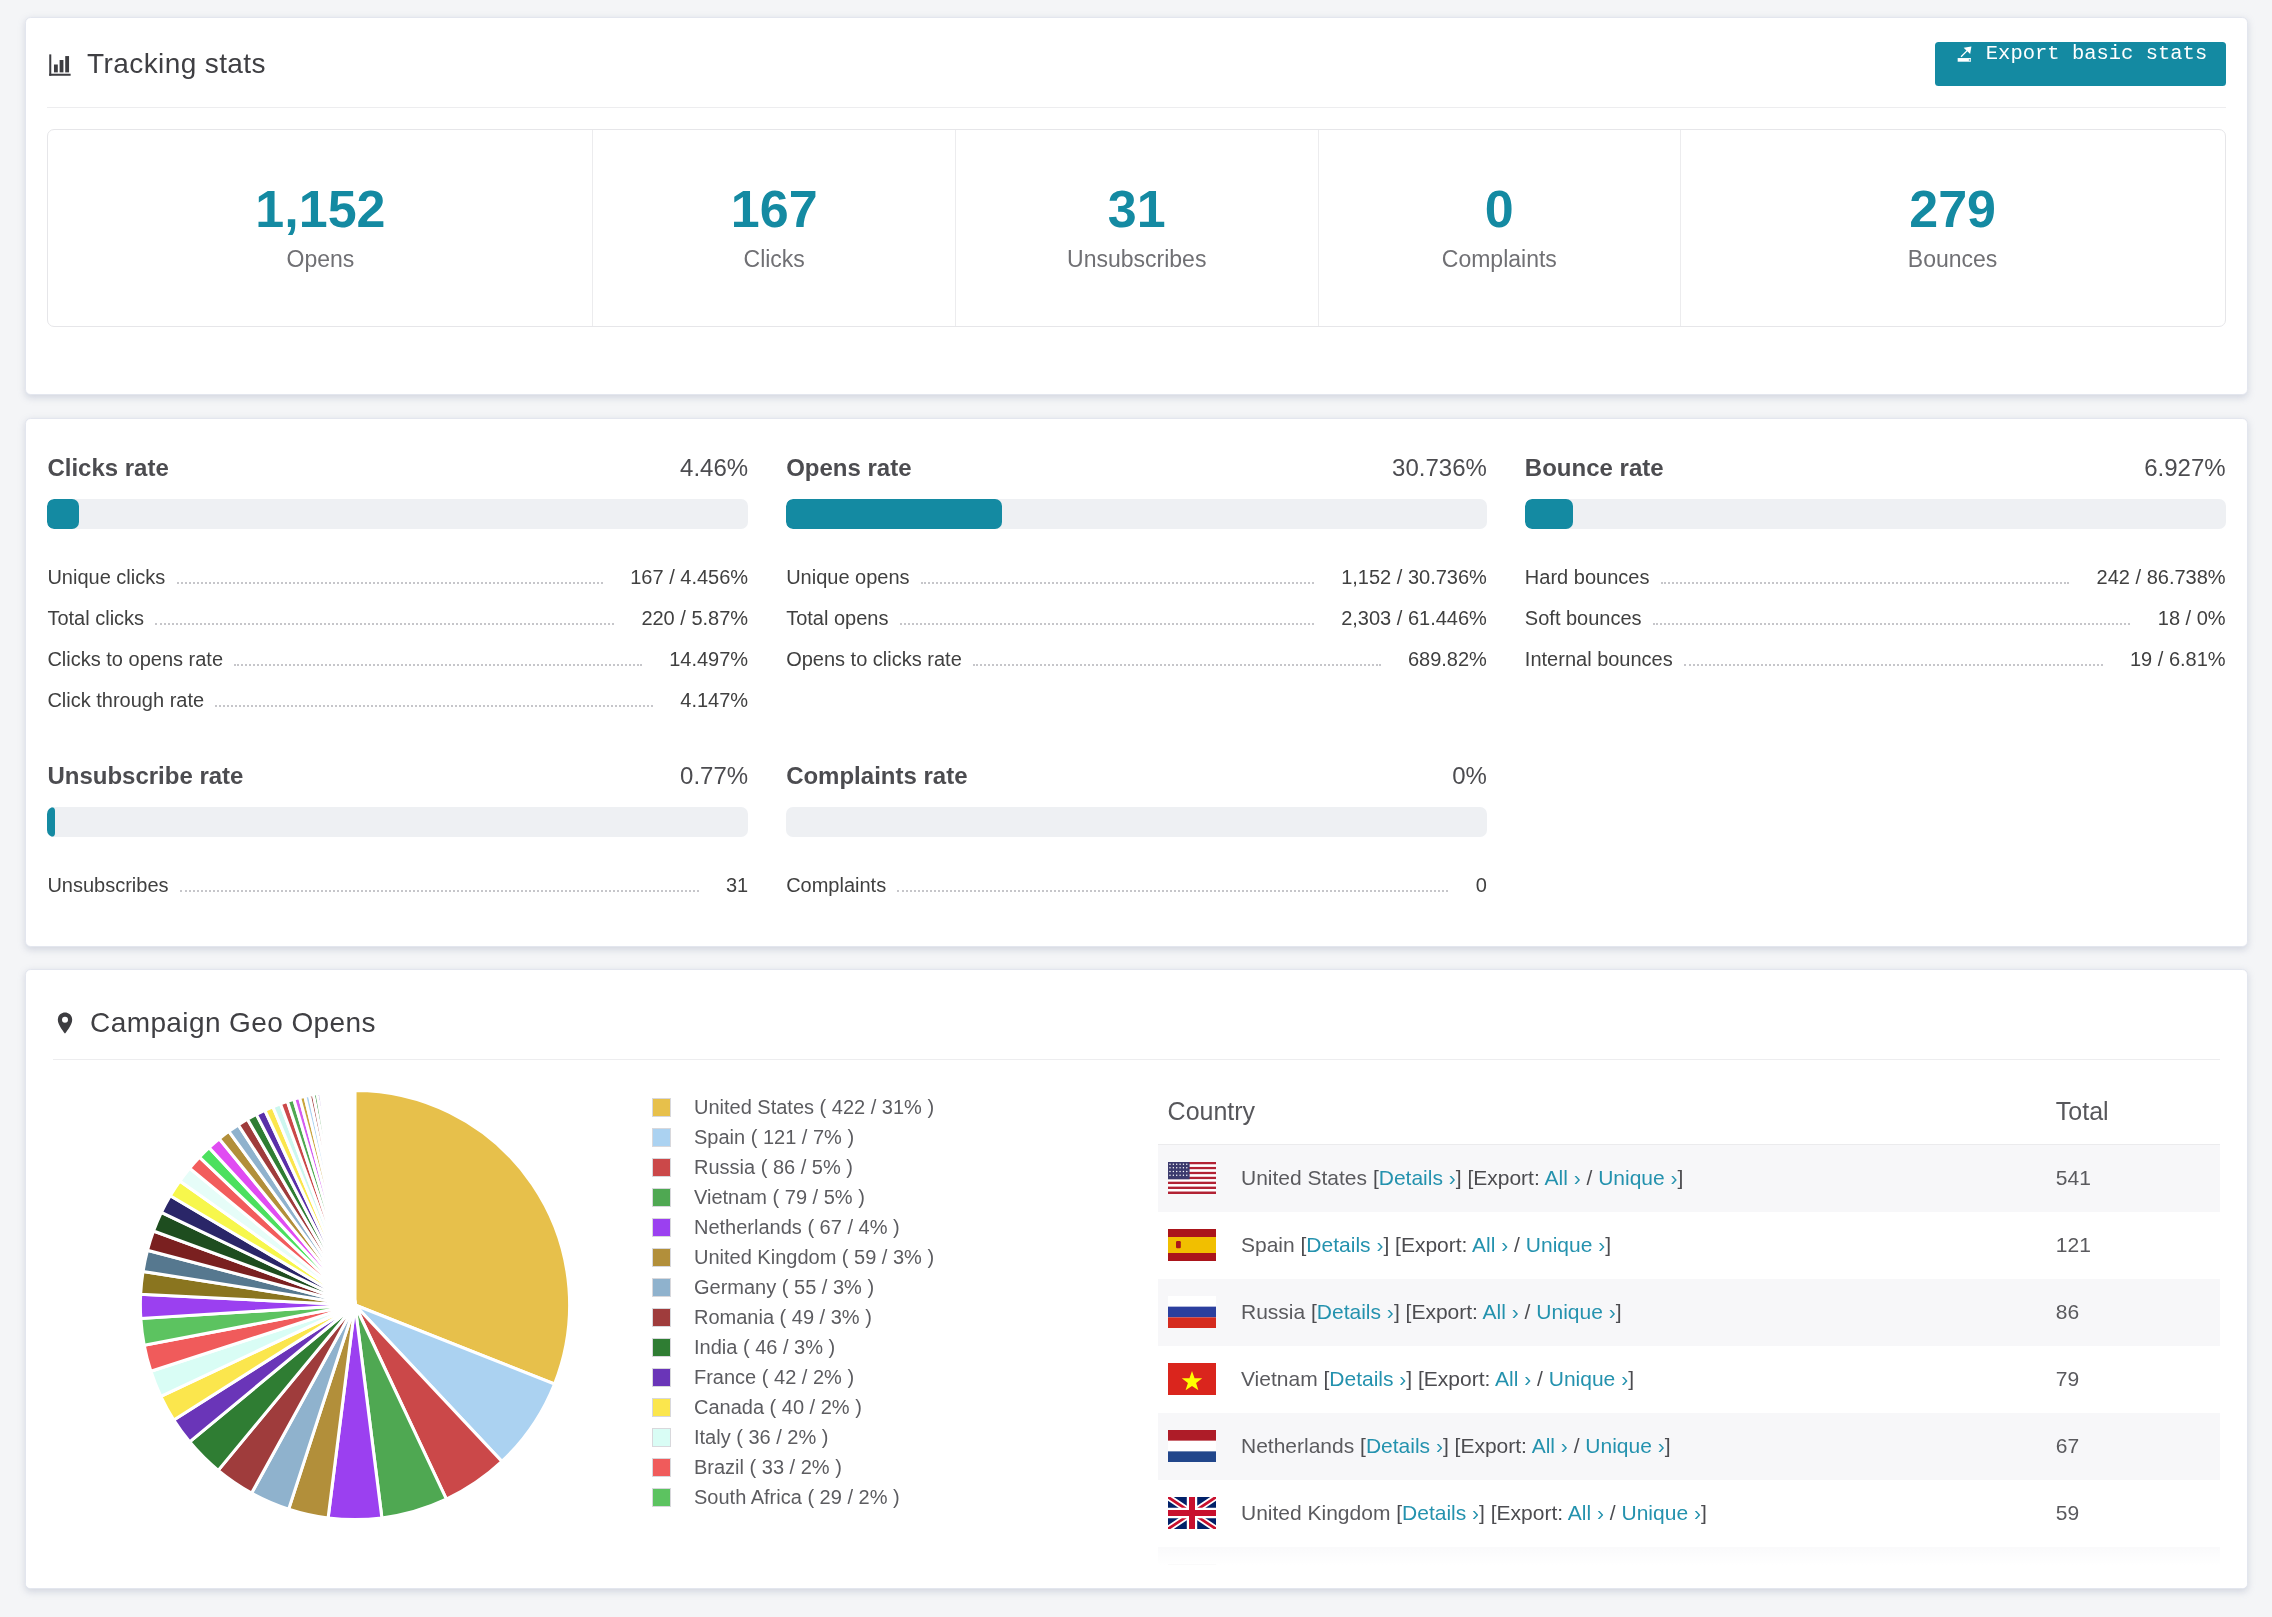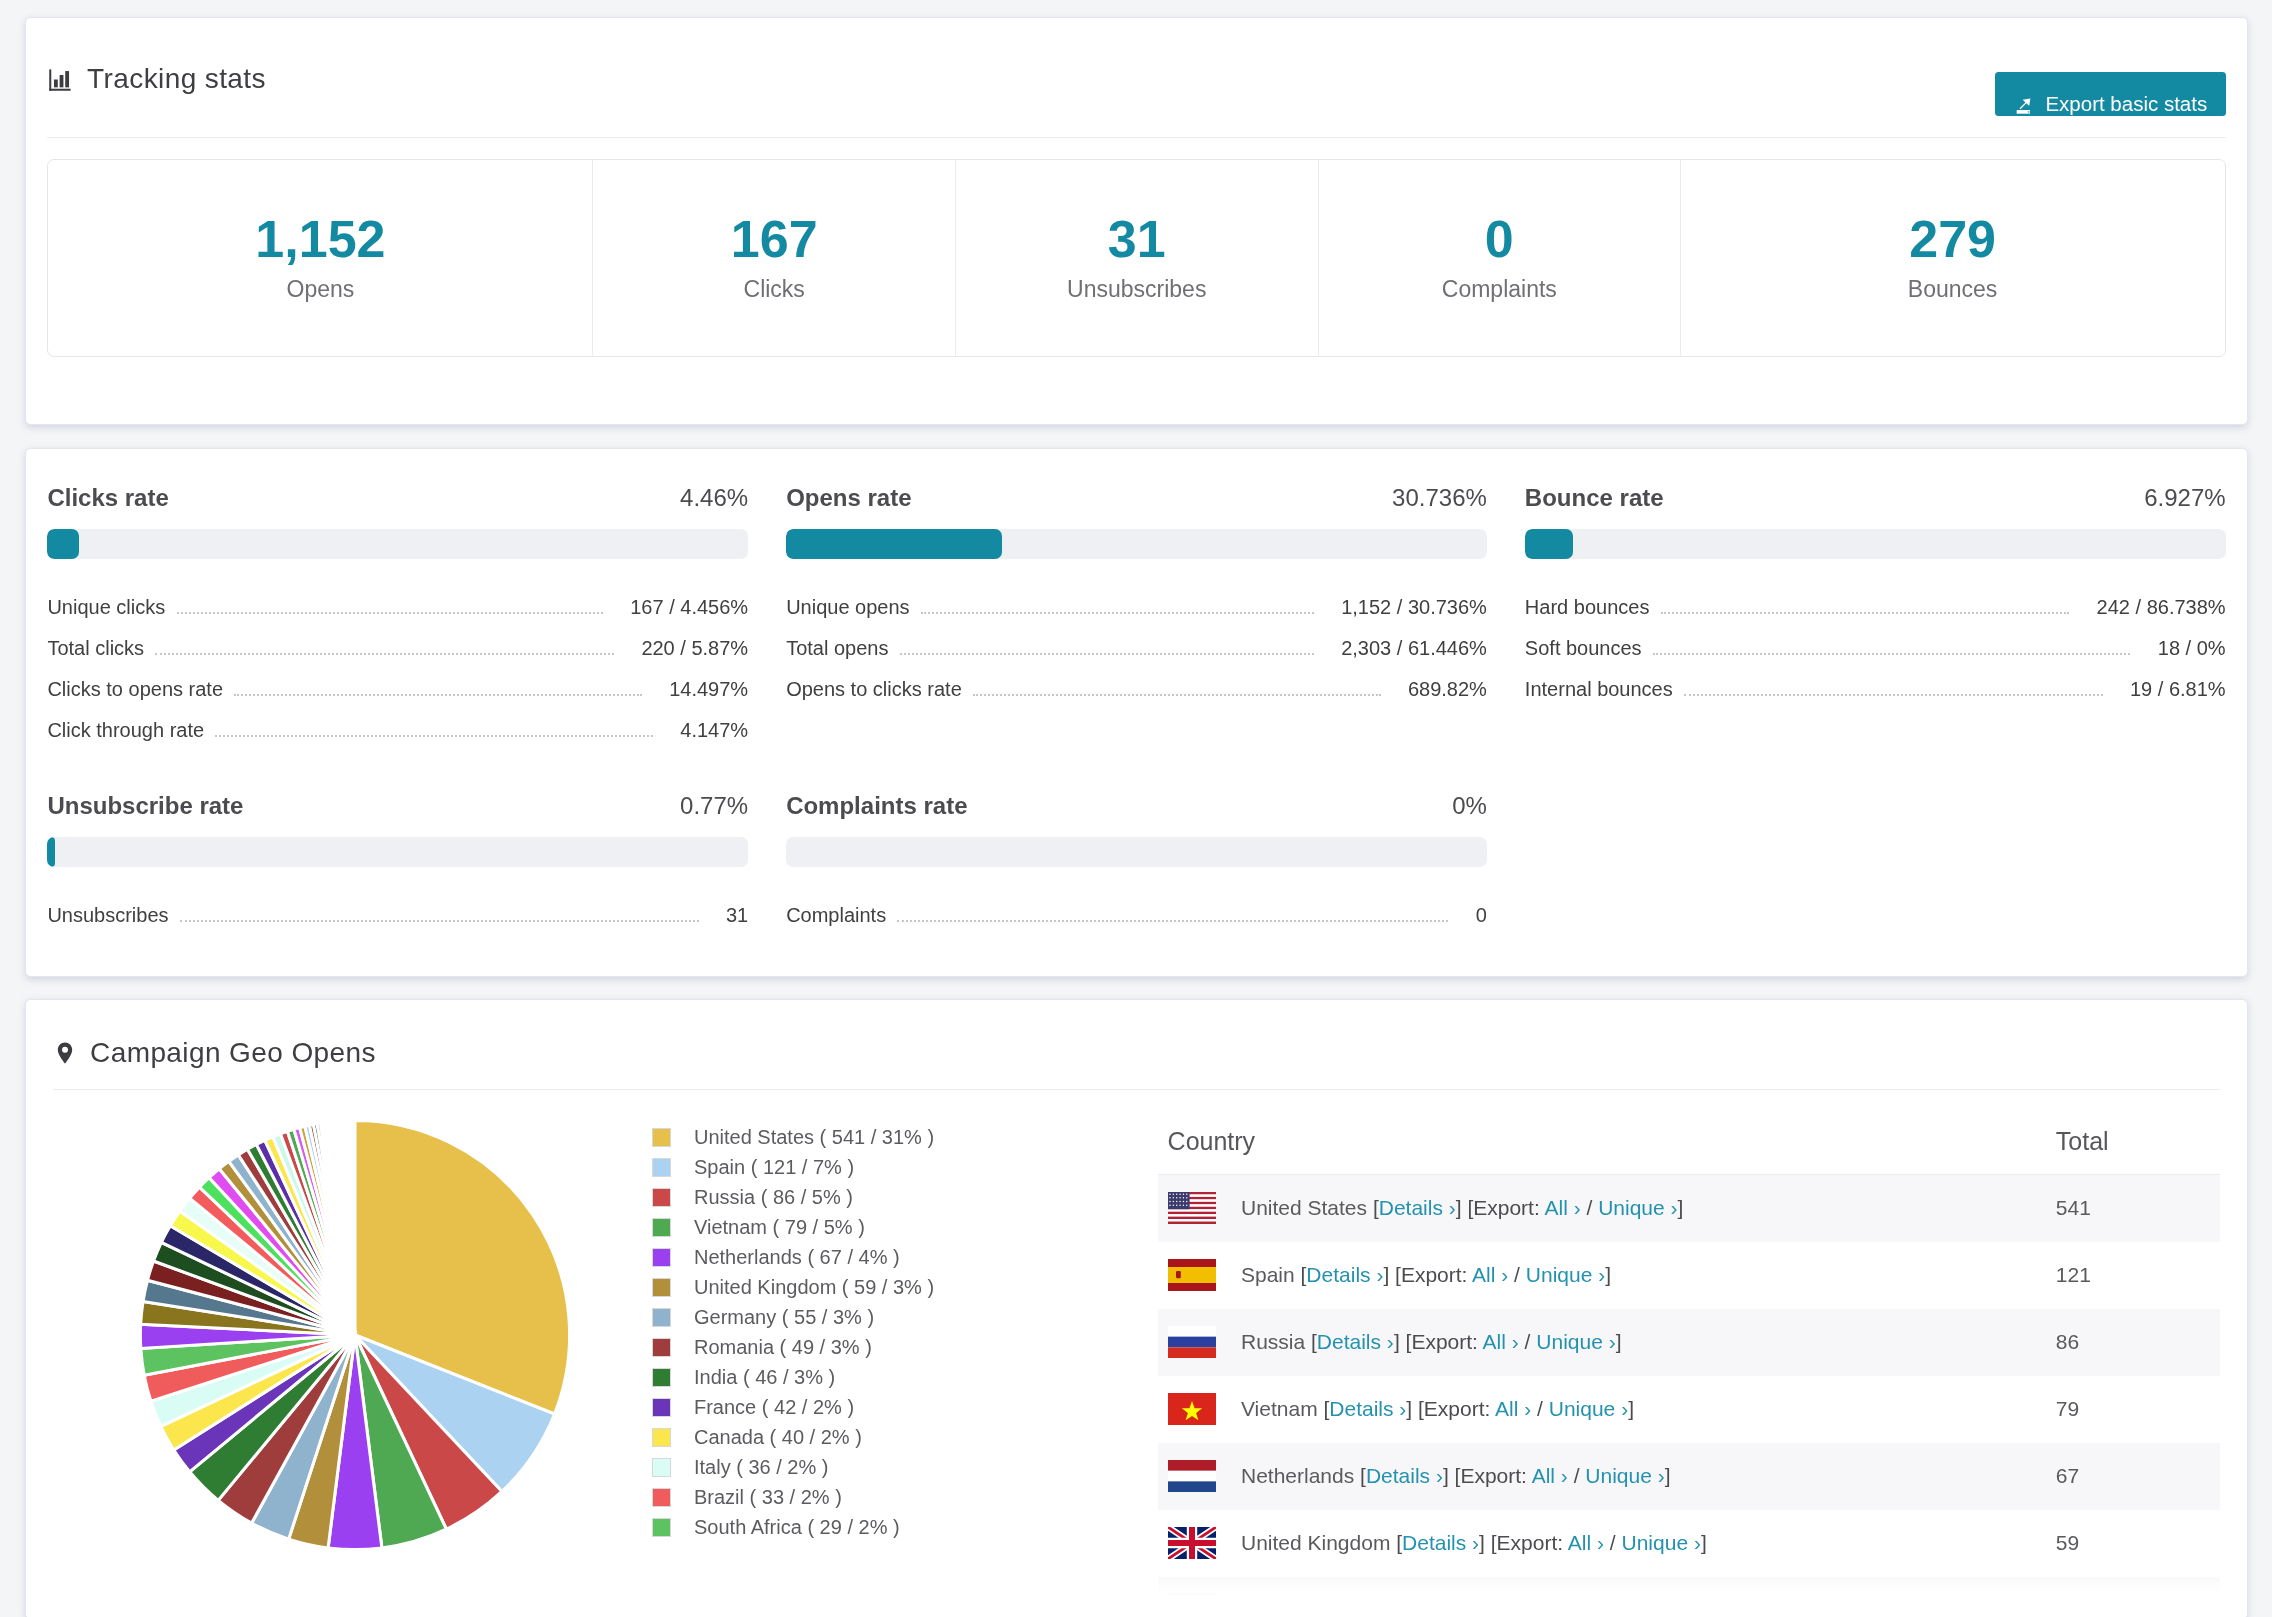--- a/index.html
+++ b/index.html
@@ -10,23 +10,23 @@
           box-shadow:0 2.8px 7px rgba(125,135,165,.28); }
   #card-tracking { margin-top:17px; padding:24px 21px 67px; }
   #card-rates    { margin-top:22.6px; padding:35px 21px 44px; }
   #card-geo      { margin-top:22.6px; height:620px; padding:0 27px; position:relative; overflow:hidden; }
 
   .card-header { display:flex; align-items:center; }
   .hdr-icon { width:27px; height:27px; margin-right:12.7px; flex:0 0 auto; }
   .hdr-title { font-size:28px; color:#3f3f43; letter-spacing:0.4px; }
   .hdr-spacer { flex:1; }
 
-  .btn-export { display:flex; align-items:flex-end; gap:10px; background:#148aa2; color:#fff;
+  .btn-export { display:flex; align-items:flex-start; gap:10px; background:#148aa2; color:#fff;
                 border:none; border-radius:3.5px; height:44px; padding:0 18.4px; font-size:20.5px;
-                font-family:Liberation Sans, sans-serif; cursor:pointer;margin-top:30px; }
+                font-family:Liberation Mono, monospace; cursor:pointer; }
   .btn-export svg { width:22px; height:22px; }
 
   .divider { border:none; border-top:1.4px solid #ededef; margin-top:21px; }
 
   
   .stats-strip { margin-top:21px; border:1.4px solid #e6e6e9; border-radius:7px;
                  display:grid; grid-template-columns:25% 16.66% 16.66% 16.66% 25%; height:198px; }
   .stat-cell { display:flex; flex-direction:column; align-items:center; justify-content:center; }
   .stat-cell + .stat-cell { border-left:1.4px solid #ececee; }
   .stat-value { font-size:52px; font-weight:700; color:#148aa2; line-height:1; }
@@ -300,21 +300,21 @@
           <path d="M 100 100 L 88.82 2.64 A 98 98 0 0 1 89.55 2.56 Z" fill="#e77df2" stroke="#ffffff" stroke-width="1.4"></path>
           <path d="M 100 100 L 89.55 2.56 A 98 98 0 0 1 90.16 2.49 Z" fill="#8a751f" stroke="#ffffff" stroke-width="1.4"></path>
           <path d="M 100 100 L 90.16 2.49 A 98 98 0 0 1 90.65 2.45 Z" fill="#56788f" stroke="#ffffff" stroke-width="1.4"></path>
           <path d="M 100 100 L 90.65 2.45 A 98 98 0 0 1 91.02 2.41 Z" fill="#7a2020" stroke="#ffffff" stroke-width="1.4"></path>
           <path d="M 100 100 L 91.02 2.41 A 98 98 0 0 1 91.33 2.38 Z" fill="#1e4d1f" stroke="#ffffff" stroke-width="1.4"></path>
           <path d="M 100 100 L 91.33 2.38 A 98 98 0 0 1 91.57 2.36 Z" fill="#2a2668" stroke="#ffffff" stroke-width="1.4"></path>
         </svg></div>
     <div class="legend" id="geo-legend">
         <div class="legend-item">
           <span class="legend-swatch" style="background: rgb(231, 192, 75);"></span>
-          <span class="legend-label">United States ( 541 / 31% )</span>
+          <span class="legend-label">United States ( 422 / 31% )</span>
         </div>
         <div class="legend-item">
           <span class="legend-swatch" style="background: rgb(171, 210, 241);"></span>
           <span class="legend-label">Spain ( 121 / 7% )</span>
         </div>
         <div class="legend-item">
           <span class="legend-swatch" style="background: rgb(203, 72, 73);"></span>
           <span class="legend-label">Russia ( 86 / 5% )</span>
         </div>
         <div class="legend-item">

